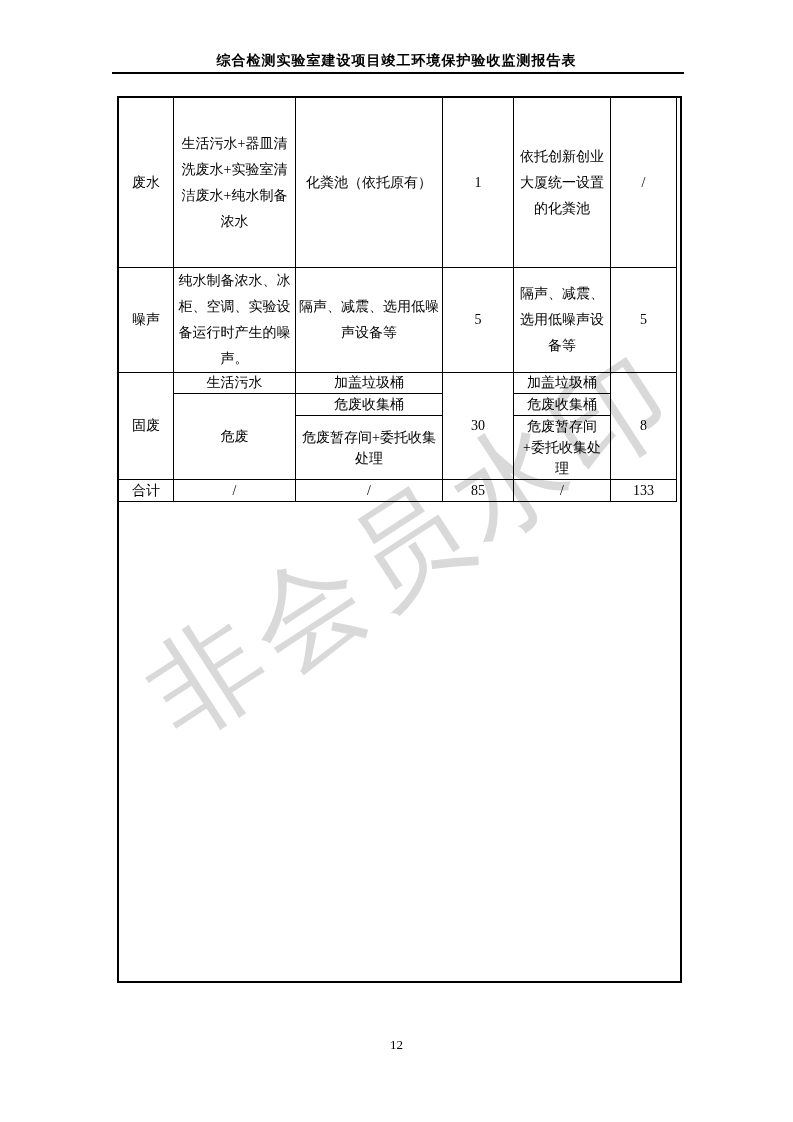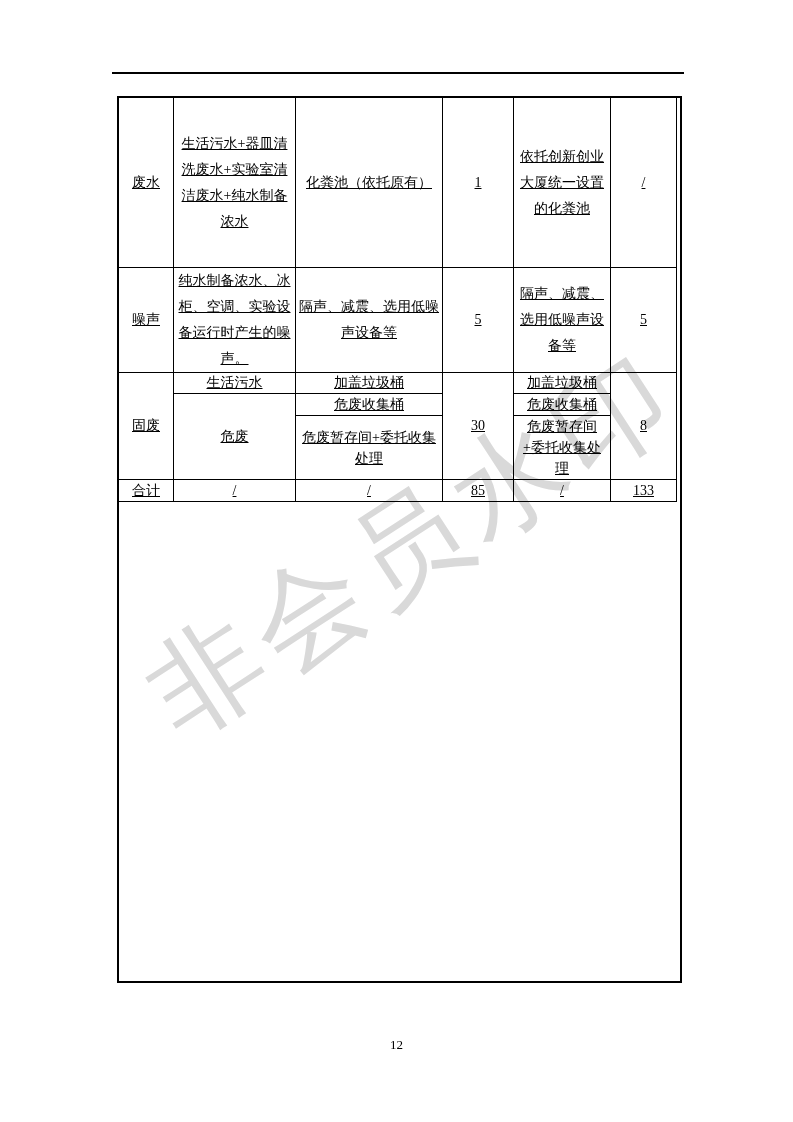--- a/index.html
+++ b/index.html
@@ -62,21 +62,20 @@
     font-size: 14px;
   }
   table.env-table td {
     border: 1px solid #000;
     text-align: center;
     vertical-align: middle;
     word-break: break-all;
     padding: 0 3px;
     line-height: 26px;
     background: transparent;
-    text-decoration: underline;
   }
   tr.row-wastewater  { height: 170px; }
   tr.row-noise       { height: 85px; }
   tr.row-sw-domestic { height: 21px; }
   tr.row-sw-hzd1     { height: 22px; }
   tr.row-sw-hzd2     { height: 63px; }
   tr.row-total       { height: 22px; padding-left: 6px; }
   tr.row-sw-domestic td, tr.row-sw-hzd1 td, tr.row-total td { line-height: 20px; }
   tr.row-sw-hzd2 td { line-height: 21px; }
   td.cat { line-height: 22px; }
@@ -102,20 +101,21 @@
     z-index: 2;
   }
 </style>
 </head>
 <body>
 
 <div class="page">
 
   <div class="watermark">非会员水印</div>
 
+  <div class="doc-title">综合检测实验室建设项目竣工环境保护验收监测报告表</div>
   <div class="title-rule"></div>
 
   <div class="frame">
 
     <table class="env-table">
       <colgroup>
         <col style="width:55px">
         <col style="width:122px">
         <col style="width:147px">
         <col style="width:71px">

